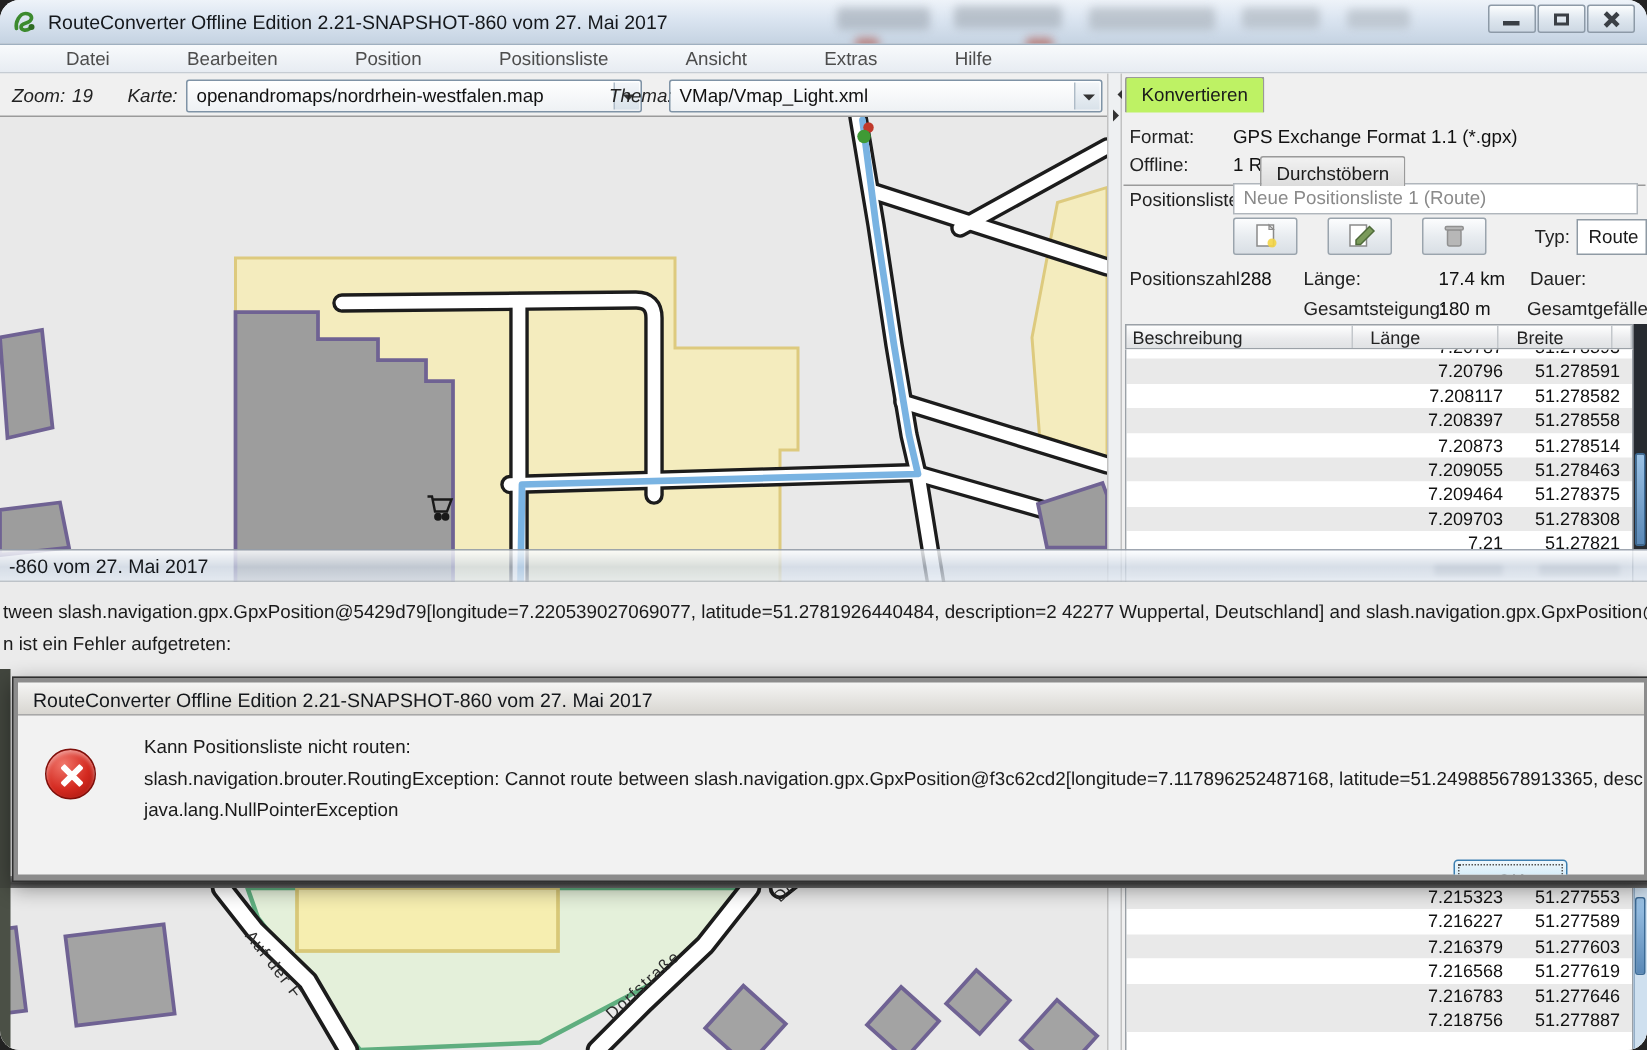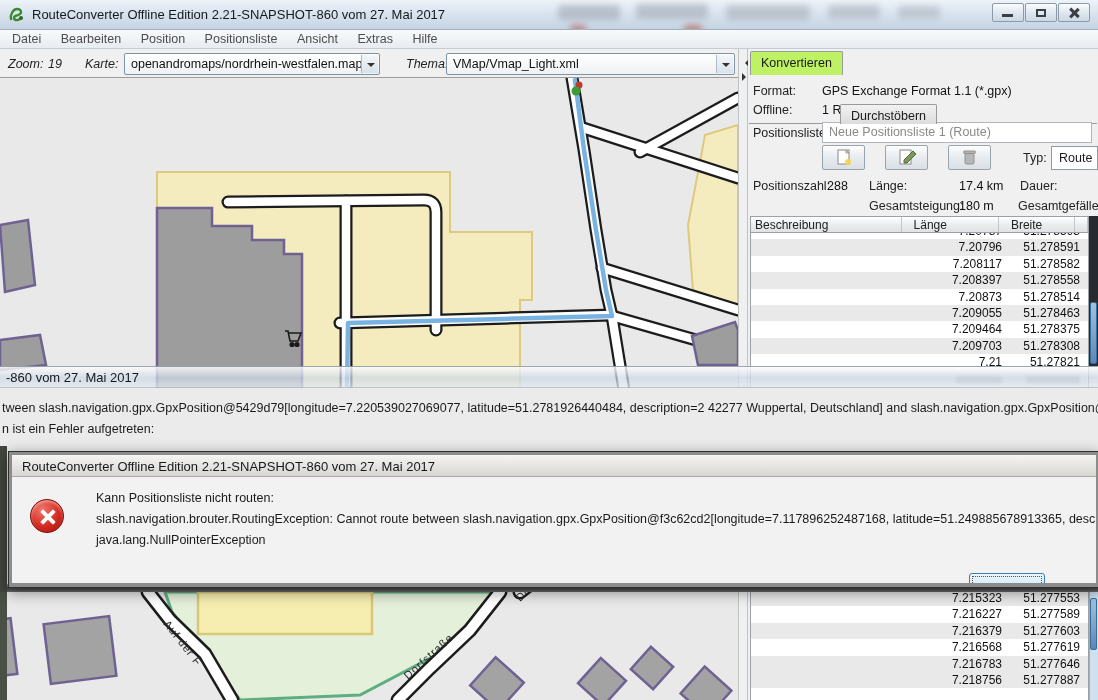--- a/index.html
+++ b/index.html
@@ -1,38 +1,38 @@
 <!DOCTYPE html>
 <html><head>
 <meta charset="utf-8">
 <style>
   html,body{margin:0;padding:0;background:#222;}
   *{box-sizing:border-box;}
   #canvas{position:relative;width:1098px;height:700px;overflow:hidden;
-    font-family:"Liberation Sans",sans-serif;background:#f0f0f0;color:#1a1a1a;}
+    font-family:"Liberation Sans",sans-serif;background:#f0f0f0;color:#1a1a1a;border-radius:13px;}
   .abs{position:absolute;}
   
   .titlebar{left:0;top:0;width:1098px;height:30px;
     background:linear-gradient(180deg,#eef3f9 0%,#dae4f0 45%,#c5d3e2 100%);
     border-bottom:1px solid #9fb0c0;overflow:hidden;}
   .ghost{position:absolute;border-radius:3px;filter:blur(3px);opacity:.55;}
   .appicon{position:absolute;left:8px;top:6px;width:17px;height:17px;}
   .wtitle{position:absolute;left:32px;top:7px;font-size:13px;color:#15181c;white-space:nowrap;}
   .winbtns{position:absolute;right:8px;top:3px;display:flex;}
   .wbtn{width:32px;height:19px;margin-left:1px;border:1px solid #8d9aa7;border-radius:2px;
     background:linear-gradient(180deg,#fbfdfe,#dfe7ef 50%,#cdd8e3);position:relative;}
   .wbtn .g-min{position:absolute;left:9px;bottom:4px;width:11px;height:3px;background:#3a3f45;}
   .wbtn .g-max{position:absolute;left:10px;top:5px;width:10px;height:8px;border:2px solid #3a3f45;}
   .wbtn .g-x{position:absolute;left:50%;top:50%;width:12px;height:12px;transform:translate(-50%,-50%);}
   .g-x::before,.g-x::after{content:"";position:absolute;left:5px;top:0;width:2.5px;height:12px;background:#3a3f45;}
   .g-x::before{transform:rotate(45deg);} .g-x::after{transform:rotate(-45deg);}
   .menubar{left:0;top:30px;width:1098px;height:19px;
     background:linear-gradient(180deg,#f8fafc,#e7ecf2);border-bottom:1px solid #c6ccd3;
     font-size:12.5px;color:#4d4d4d;padding-left:4px;white-space:nowrap;}
-  .menubar span{display:inline-block;padding:2px 8px 0 8px;}
+  .menubar span{display:inline-block;padding:2px 8px 0 8px;margin-left:32px;}
   .toolbar{left:0;top:49px;width:748px;height:29px;background:#f0f0f0;border-bottom:1px solid #9b9b9b;}
   .tlabel{position:absolute;top:8px;font-size:12.5px;color:#222;font-style:italic;}
   .combo{position:absolute;top:4px;height:22px;border:1px solid #7f93a6;border-radius:2px;
     background:linear-gradient(180deg,#ffffff,#eef1f4);font-size:12.5px;color:#111;
     padding:3px 22px 0 6px;white-space:nowrap;overflow:hidden;}
   .combo .arr{position:absolute;right:1px;top:1px;bottom:1px;width:17px;
     background:linear-gradient(180deg,#f3f6f9,#d9e2ea);border-left:1px solid #aebbc7;}
   .combo .arr::after{content:"";position:absolute;left:4.5px;top:8px;border:4px solid transparent;border-top-color:#333;}
   
   .splitter{left:738px;top:49px;width:10px;height:651px;background:#eef0f2;border-left:1px solid #c2c2c2;border-right:1px solid #c2c2c2;}
@@ -139,21 +139,21 @@
     <span>Positionsliste</span>
     <span>Ansicht</span>
     <span>Extras</span>
     <span>Hilfe</span>
   </div>
 
   <div class="abs toolbar">
     <span class="tlabel" style="left:8px;">Zoom:</span>
     <span class="tlabel" style="left:48px;">19</span>
     <span class="tlabel" style="left:85px;">Karte:</span>
-    <div class="combo" style="left:124px;width:256px;">
+    <div class="combo" style="left:124px;width:304px;">
       <span>openandromaps/nordrhein-westfalen.map</span><span class="arr"></span>
     </div>
     <span class="tlabel" style="left:406px;">Thema:</span>
     <div class="combo" style="left:446px;width:289px;">
       <span>VMap/Vmap_Light.xml</span><span class="arr"></span>
     </div>
   </div>
 
   <svg class="abs" style="left:0;top:78px;filter:blur(.4px);" width="738" height="312" viewBox="0 0 738 312">
     <rect x="0" y="0" width="738" height="312" fill="#e9e9e9"></rect>

